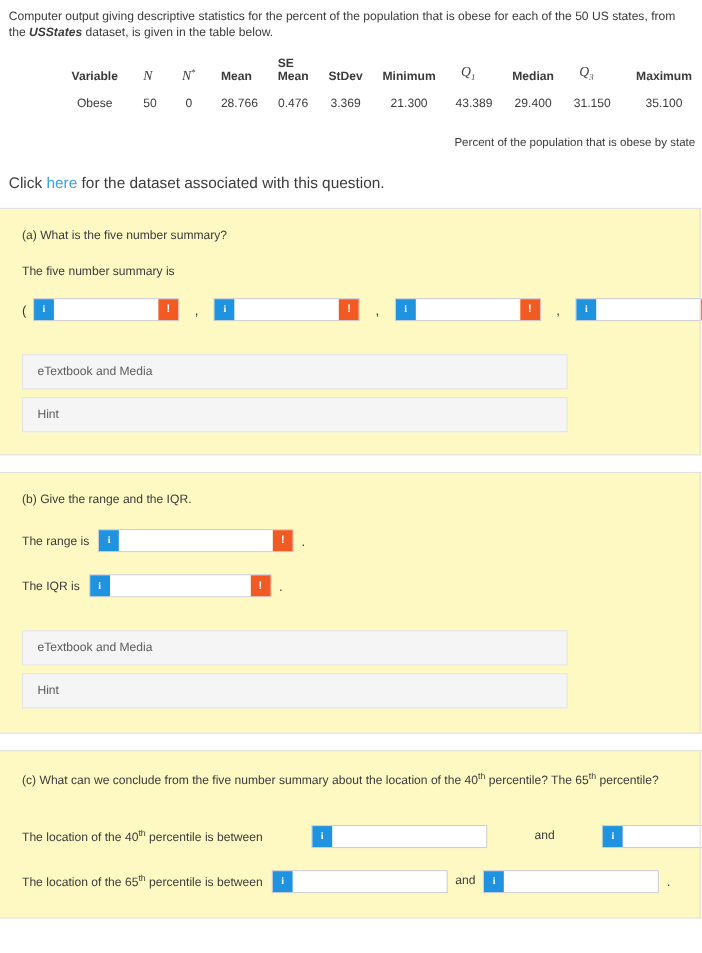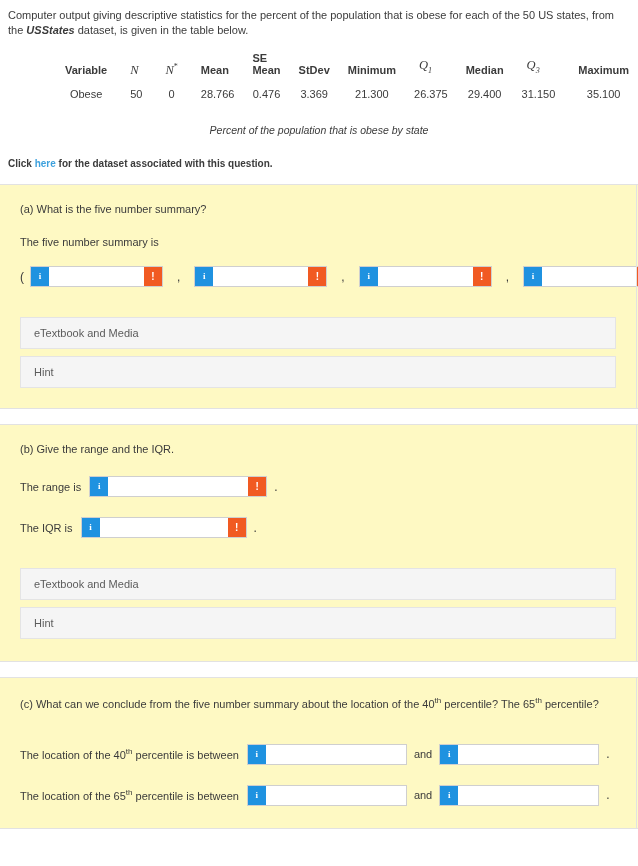--- a/index.html
+++ b/index.html
@@ -76,32 +76,30 @@
   .mathvar sub {
     font-size: 8px;
     font-style: italic;
   }
   .mathvar sup {
     font-size: 8px;
     font-style: normal;
   }
 
   .fig-caption {
-    text-align: center;
-    font-style: italic;
+    text-align: right;
     font-size: 10.5px;
     color: #3b3b3b;
     margin: 21px 0 0 0;
   }
 
   .dataset-line {
-    font-size: 10px;
+    font-size: 14px;
     color: #3b3b3b;
     margin: 22px 0 0 2px;
-    font-weight: bold;
   }
   .dataset-line a {
     color: #3ea1dd;
     text-decoration: none;
   }
 
   
   .card {
     border: 1px solid #e2e2e2;
     border-left: none;
@@ -188,21 +186,21 @@
   .row-gap { margin-top: 20px; }
 
   
   .accordion {
     background: #f5f5f5;
     border: 1px solid #e4e4e4;
     font-size: 11px;
     color: #5c5c5c;
     padding: 9px 0 9px 13px;
     margin: 0 0 0 4px;
-    width: 596px;
+    width: 496px;
     box-sizing: border-box;
   }
   .accordion + .accordion { margin-top: 7px; }
   .acc-first { margin-top: 30px; }
 </style>
 </head>
 <body>
 
 <div class="page">
 
@@ -230,21 +228,21 @@
       </thead>
       <tbody>
         <tr>
           <td class="td-var">Obese</td>
           <td>50</td>
           <td>0</td>
           <td>28.766</td>
           <td>0.476</td>
           <td>3.369</td>
           <td>21.300</td>
-          <td>26.375</td>
+          <td>43.389</td>
           <td>29.400</td>
           <td>31.150</td>
           <td>35.100</td>
         </tr>
       </tbody>
     </table>
 
     <div class="fig-caption">Percent of the population that is obese by state</div>
 
     <div class="dataset-line"><span>Click </span><a href="#">here</a><span> for the dataset associated with this question.</span></div>
@@ -313,21 +311,21 @@
       <span class="period">.</span>
     </div>
 
     <div class="accordion acc-first">eTextbook and Media</div>
     <div class="accordion">Hint</div>
   </div>
 
   <div class="card">
     <div class="part-label"><span>(c) What can we conclude from the five number summary about the location of the 40</span><sup class="ord">th</sup><span> percentile? The 65</span><sup class="ord">th</sup><span> percentile?</span></div>
 
-    <div class="answer-row" style="margin-top:34px;">
+    <div class="answer-row" style="margin-top:34px;gap:36px;">
       <span class="inline-text"><span>The location of the 40</span><sup class="ord">th</sup><span> percentile is between</span></span>
       <span class="field">
         <span class="badge badge-info">i</span>
         <span class="box-w"><input type="text" value="" style=""></span>
       </span>
       <span class="andword">and</span>
       <span class="field">
         <span class="badge badge-info">i</span>
         <span class="box-w"><input type="text" value="" style=""></span>
       </span>

